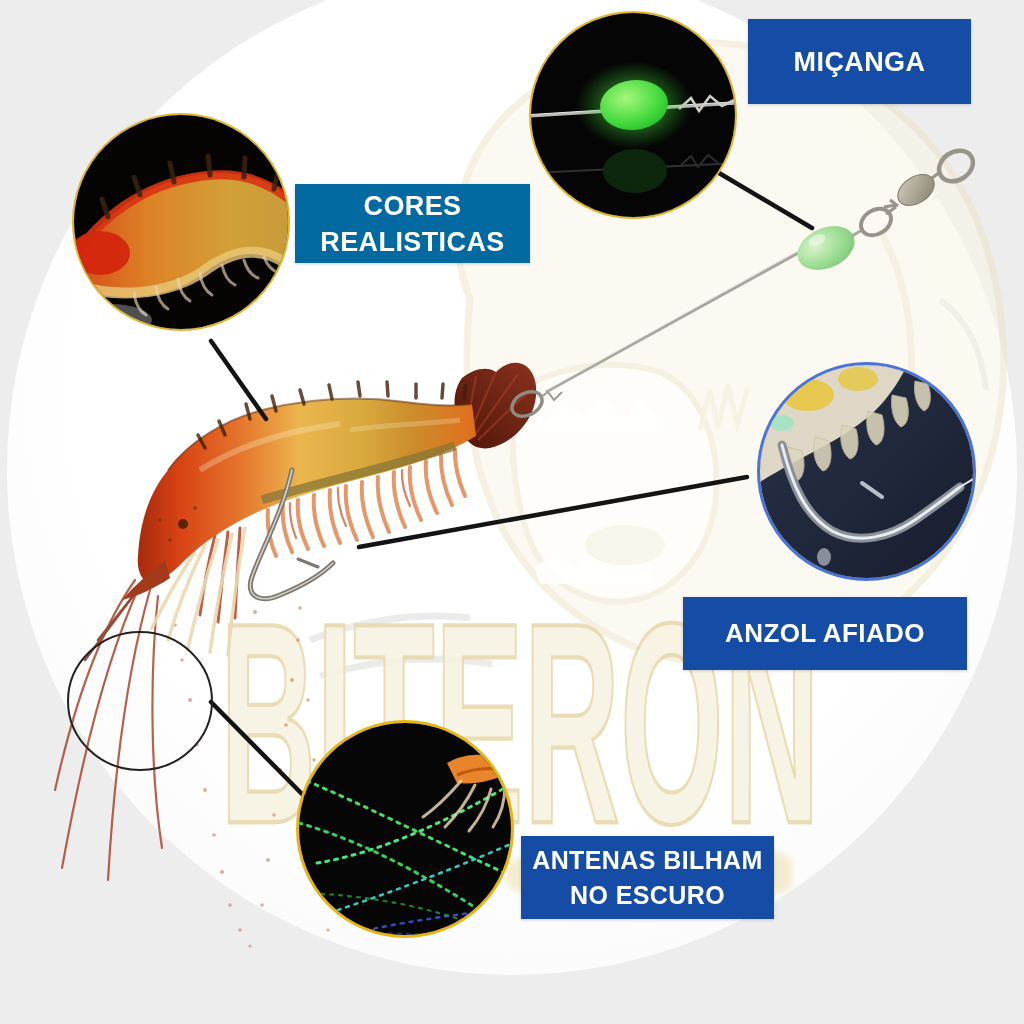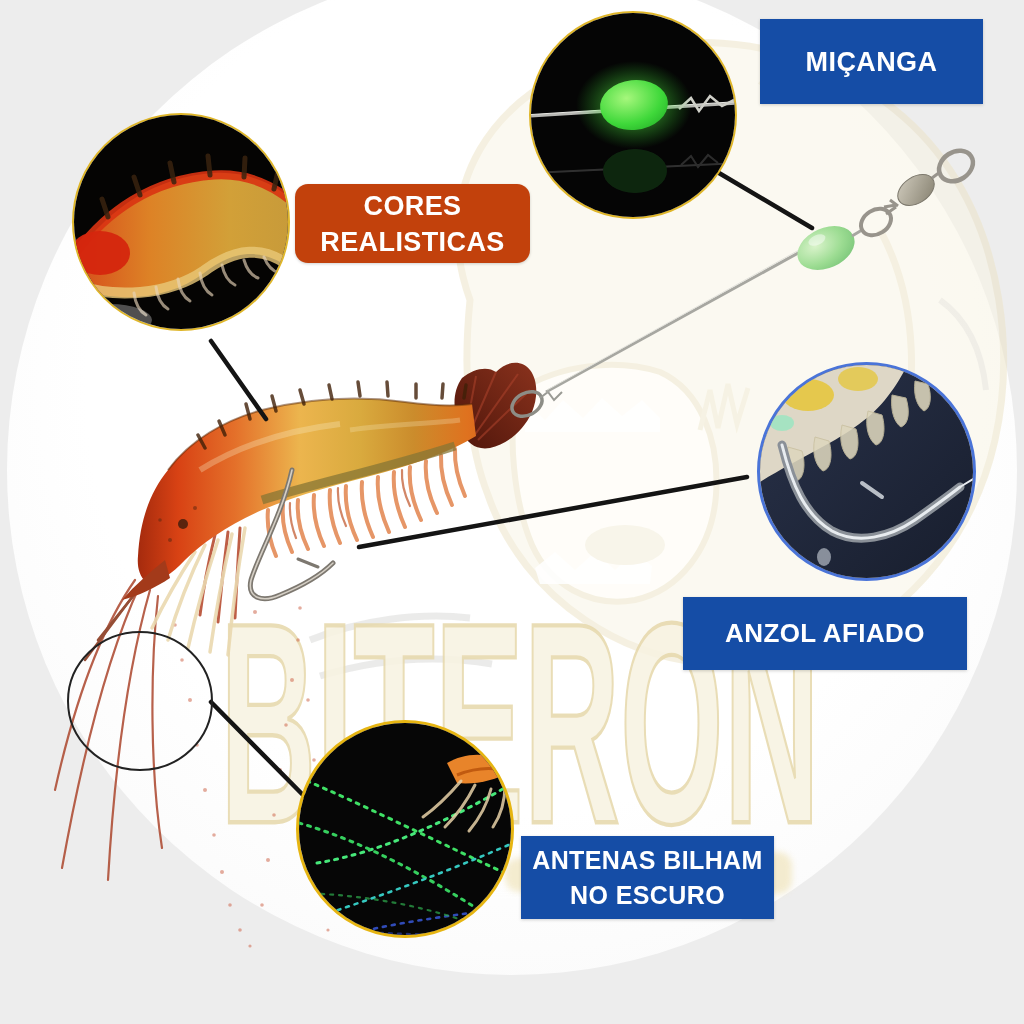--- a/index.html
+++ b/index.html
@@ -353,24 +353,24 @@
         <g stroke="#e8d2a8" stroke-width="3" fill="none" opacity="0.85" stroke-linecap="round">
           <path d="M162,58 C150,72 138,84 124,94"></path>
           <path d="M176,62 C168,78 158,92 146,104"></path>
           <path d="M192,66 C188,82 180,96 170,108"></path>
           <path d="M206,62 C206,78 202,92 194,104"></path>
         </g>
       </g>
     </svg>
   </div>
 
-  <div class="label lbl-micanga" style="background: rgb(21, 77, 166); margin-left: 12px;">
+  <div class="label lbl-micanga" style="background: rgb(21, 77, 166);">
     <span>MIÇANGA</span>
   </div>
-  <div class="label lbl-cores" style="background: #c2410c; border-radius: 13px;">
+  <div class="label lbl-cores" style="background: #0369a1;">
     <span>CORES</span>
     <span>REALISTICAS</span>
   </div>
   <div class="label lbl-anzol" style="background: rgb(21, 77, 166);">
     <span>ANZOL AFIADO</span>
   </div>
   <div class="label lbl-antenas" style="background: rgb(21, 77, 166);">
     <span>ANTENAS BILHAM</span>
     <span>NO ESCURO</span>
   </div>

